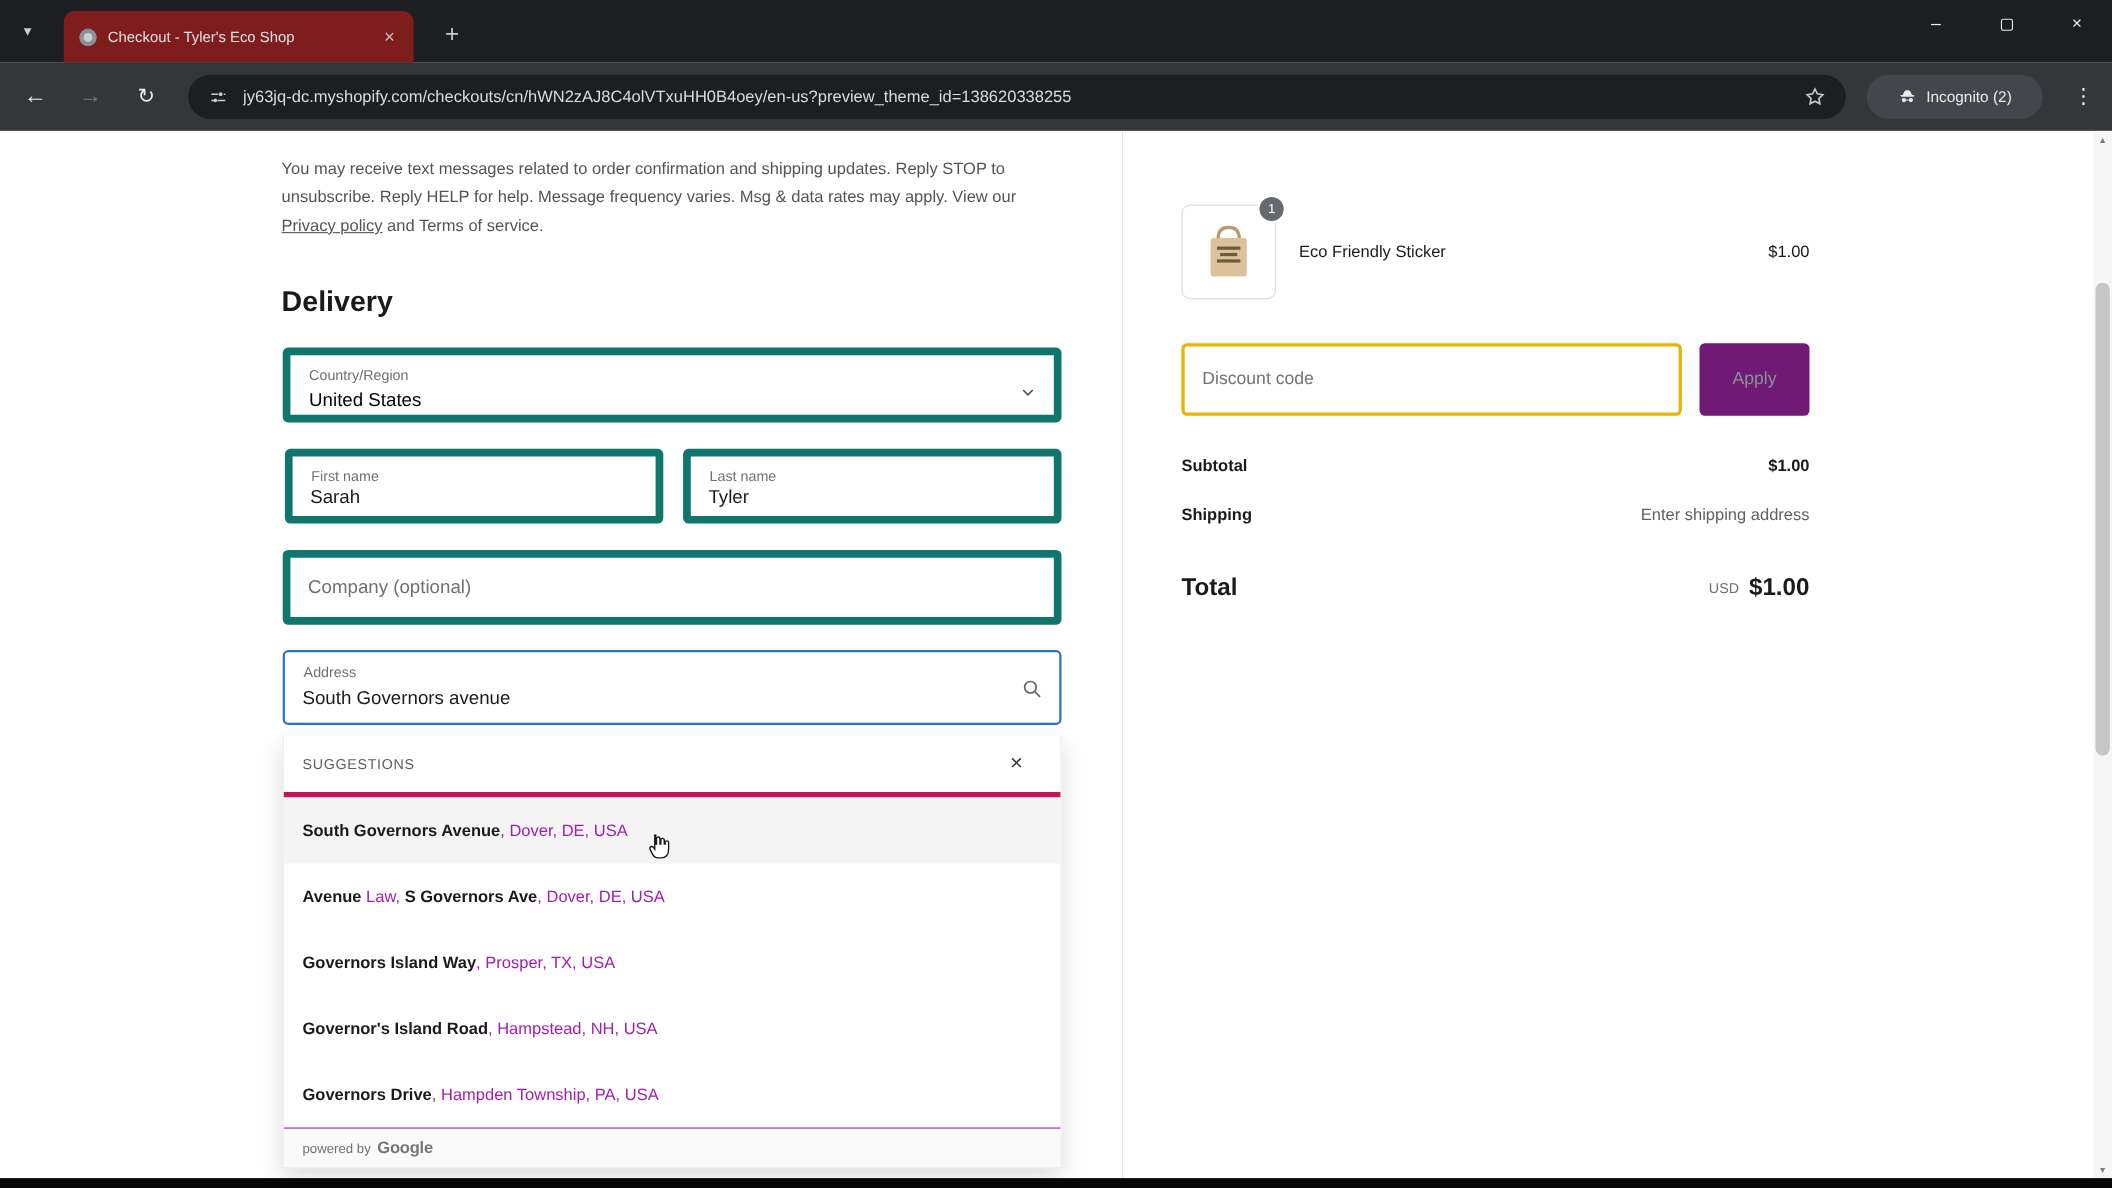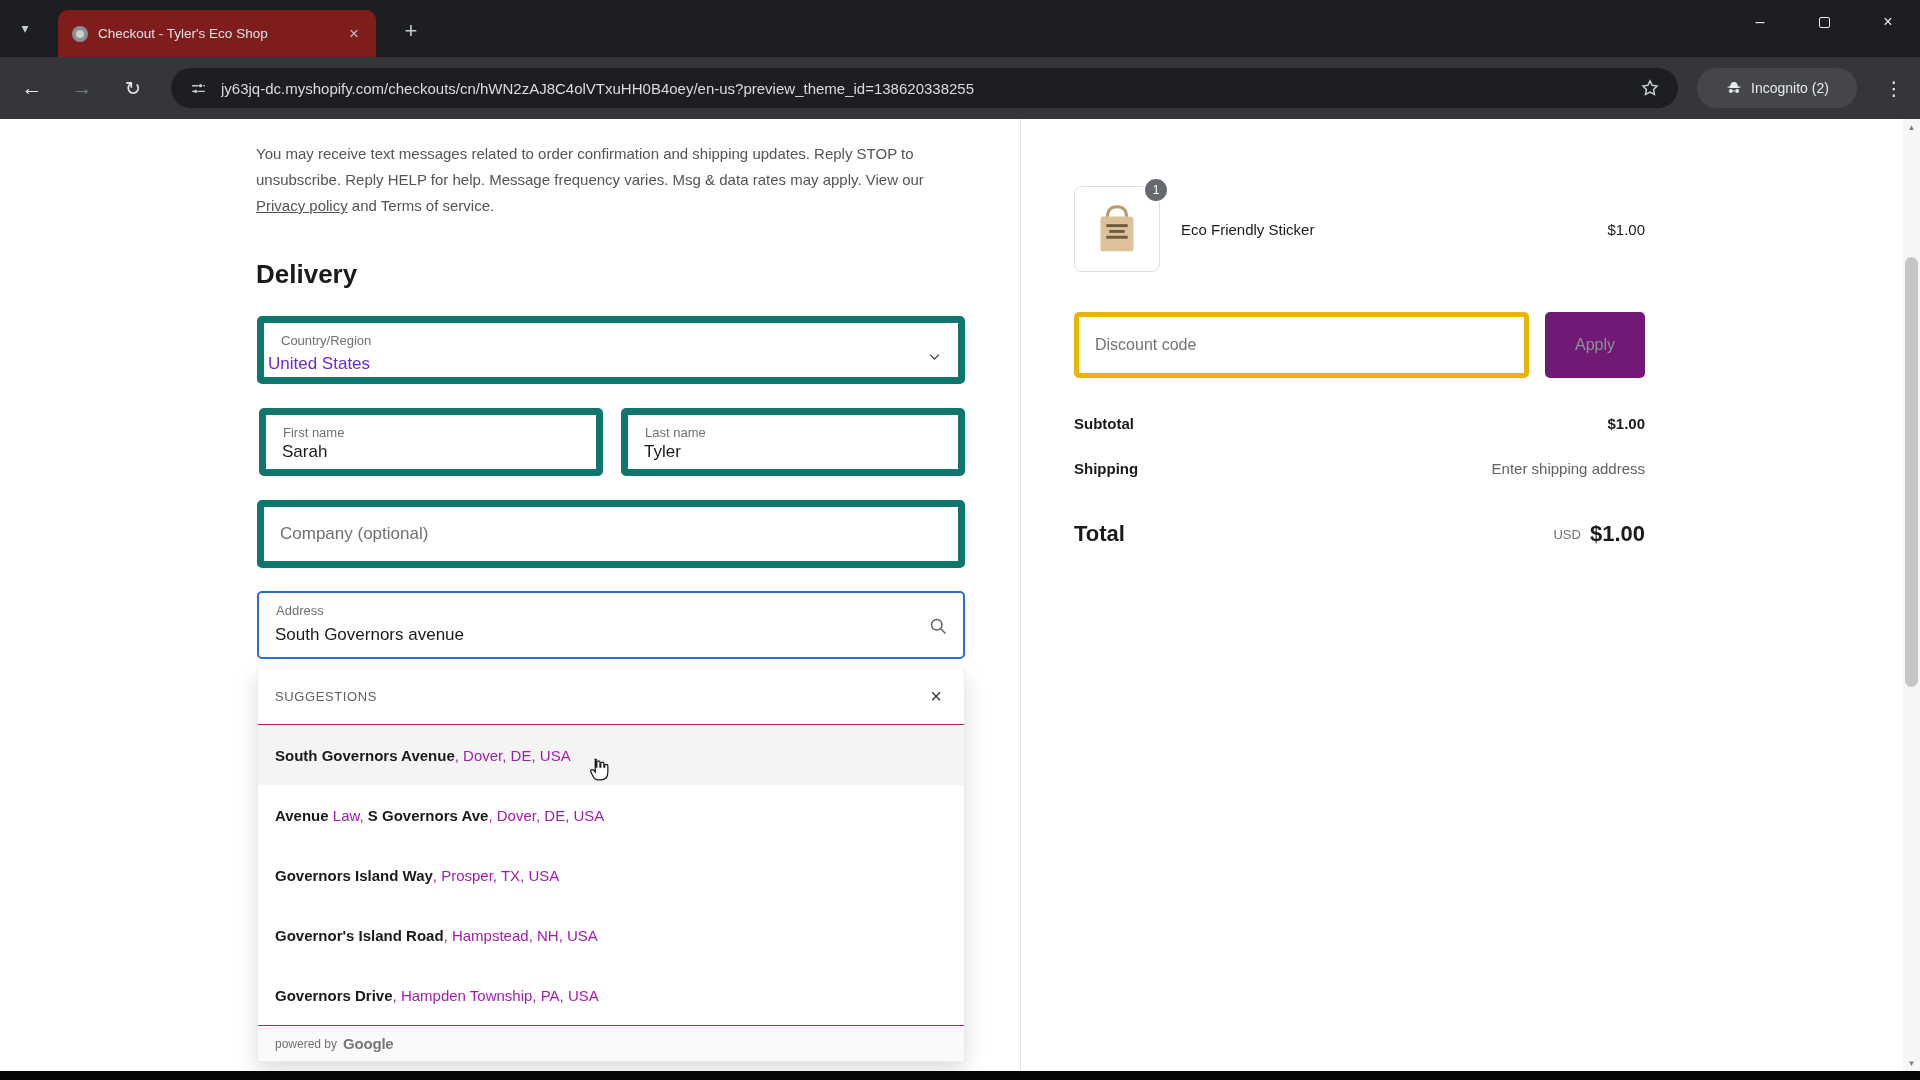--- a/index.html
+++ b/index.html
@@ -36,55 +36,55 @@
   .bottom-strip { position:absolute; left:0; top:1071px; width:1920px; height:9px; background:#060606; }
   .col-divider { position:absolute; left:1020px; top:0; width:1px; height:952px; background:#e4e4e4; }
 
   
   .notice { position:absolute; left:256px; top:22px; width:700px; font-size:15px; line-height:26px; color:#545454; }
   .notice a { color:#545454; text-decoration:underline; cursor:pointer; }
   .delivery-title { position:absolute; left:256px; top:140px; font-size:26px; font-weight:700; color:#1a1a1a; }
 
   .field { position:absolute; background:#fff; border:7px solid #0f766e; border-radius:5px; }
   .field-label { position:absolute; top:10px; left:17px; font-size:13px; color:#707070; }
-  .field-value { position:absolute; top:31px; left:4px; font-size:17px; color:#6d28d9; }
+  .field-value { position:absolute; top:31px; left:17px; font-size:17px; color:#000000; }
   .field-input { position:absolute; inset:0; width:100%; height:100%; border:none; outline:none; background:transparent; font-family:inherit; font-size:17px; color:#1a1a1a; padding:24px 44px 4px 16px; }
   .field-input.center { padding:0 16px; }
   .field-input::placeholder { color:#707070; opacity:1; }
   .chev-wrap { position:absolute; right:16px; top:26px; }
   .search-wrap { position:absolute; right:15px; top:23px; }
 
   .f-country { left:257px; top:197px; width:708px; height:68px; }
   .f-first   { left:259px; top:289px; width:344px; height:68px;text-decoration:underline; }
   .f-last    { left:621px; top:289px; width:344px; height:68px; }
   .f-company { left:257px; top:381px; width:708px; height:68px; }
   .f-address { left:257px; top:472px; width:708px; height:68px; border:2px solid #2c6ecb; }
 
   
   .suggestions { position:absolute; left:257px; top:550px; width:708px; background:#fff; border:1px solid #ececec; border-top:none; box-shadow:0 8px 20px rgba(0,0,0,.14); }
-  .sug-header { height:56px; display:flex; align-items:center; justify-content:space-between; padding:0 16px 0 17px; border-bottom:1px solid #be185d; }
+  .sug-header { height:56px; display:flex; align-items:center; justify-content:space-between; padding:0 28px 0 17px; border-bottom:5px solid #be185d; }
   .sug-header-label { font-size:13px; letter-spacing:.6px; color:#5f5f5f; }
   .sug-close { font-size:20px; color:#3c3c3c; width:24px; height:24px; display:flex; align-items:center; justify-content:center; }
   .sug-item { height:60px; display:flex; align-items:center; padding:0 17px; font-size:15px; white-space:nowrap; overflow:hidden; }
   .sug-item.active { background:#f4f4f4; }
   .sug-b { font-weight:700; color:#1a1a1a; white-space:pre; }
   .sug-r { color:#a21caf; white-space:pre; }
   .sug-footer { height:36px; background:#fafafa; border-top:1px solid #a21caf; display:flex; align-items:center; padding:0 17px; gap:6px; }
   .powered-by { font-size:12px; color:#6d7175; }
   .google-word { font-size:15px; font-weight:600; color:#747679; letter-spacing:-.2px; }
 
   
   .product-row { position:absolute; left:1074px; top:67px; width:571px; height:86px; display:flex; align-items:center; }
   .thumb { position:relative; width:86px; height:86px; border:1px solid #dedede; border-radius:8px; background:#fff; display:flex; align-items:center; justify-content:center; flex:0 0 auto; }
   .qty-badge { position:absolute; top:-10px; right:-10px; width:26px; height:26px; border-radius:50%; background:#666a6e; border:2px solid #fff; color:#fff; font-size:12px; display:flex; align-items:center; justify-content:center; }
   .product-name { flex:1; padding-left:21px; font-size:15px; color:#1a1a1a; }
   .product-price { font-size:15px; color:#1a1a1a; }
 
   .discount-row { position:absolute; left:1074px; top:193px; width:571px; height:66px; }
-  .discount-input { position:absolute; left:0; top:0; width:455px; height:66px; border:5px solid #eab308; border-radius:5px; font-family:inherit; font-size:16px; padding:0 16px; color:#1a1a1a; outline:none; }
+  .discount-input { position:absolute; left:0; top:0; width:455px; height:66px; border:3px solid #eab308; border-radius:5px; font-family:inherit; font-size:16px; padding:0 16px; color:#1a1a1a; outline:none; }
   .discount-input::placeholder { color:#737373; opacity:1; }
   .apply-btn { position:absolute; right:0; top:0; width:100px; height:66px; border:none; border-radius:5px; background:#701a75; color:#8c9196; font-size:16px; font-family:inherit; }
 
   .total-line { position:absolute; left:1074px; width:571px; display:flex; justify-content:space-between; align-items:baseline; }
   .tl-sub { top:296px; }
   .tl-ship { top:341px; }
   .tl-label { font-size:15px; font-weight:700; color:#1a1a1a; }
   .tl-value { font-size:15px; font-weight:700; color:#1a1a1a; }
   .tl-value.muted { font-weight:400; color:#616161; }
   .tl-total { top:402px; align-items:center; }

